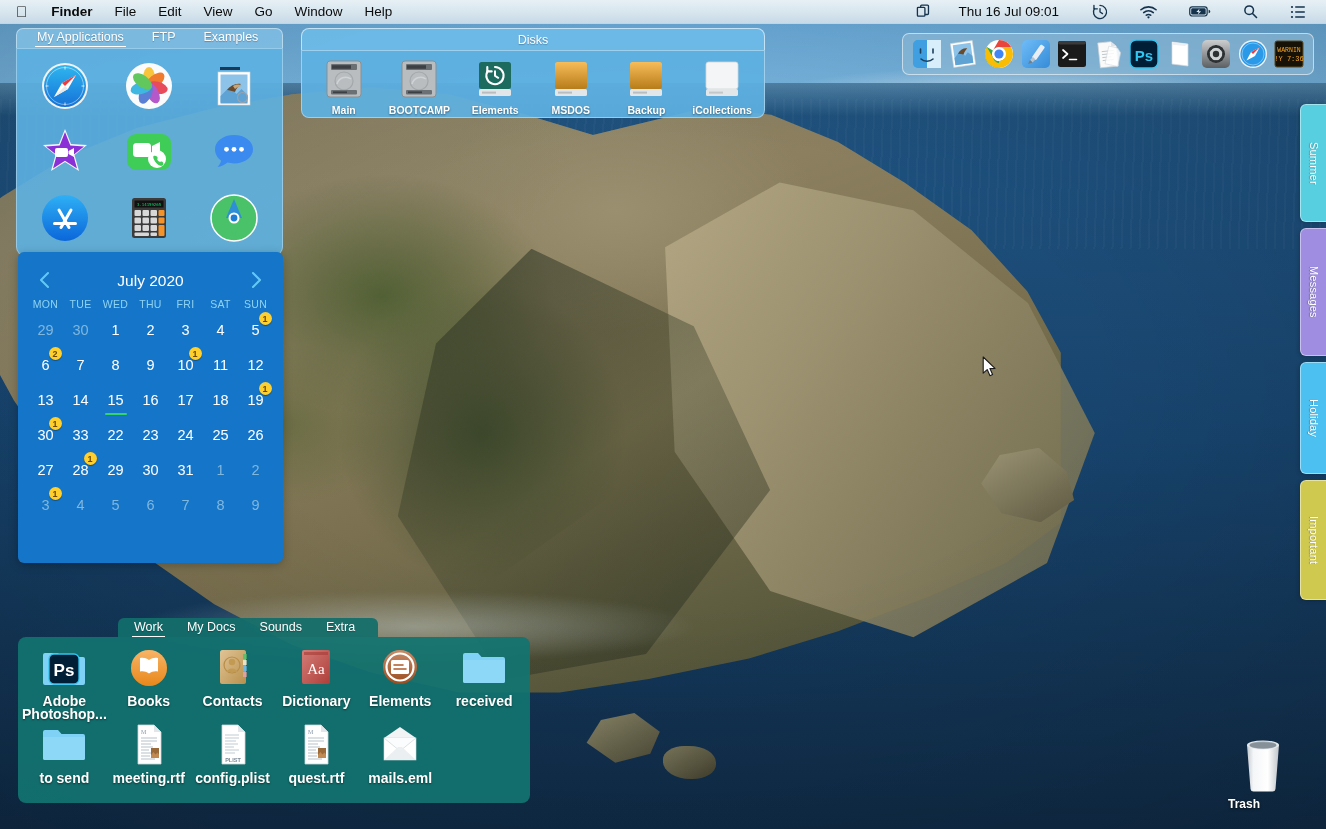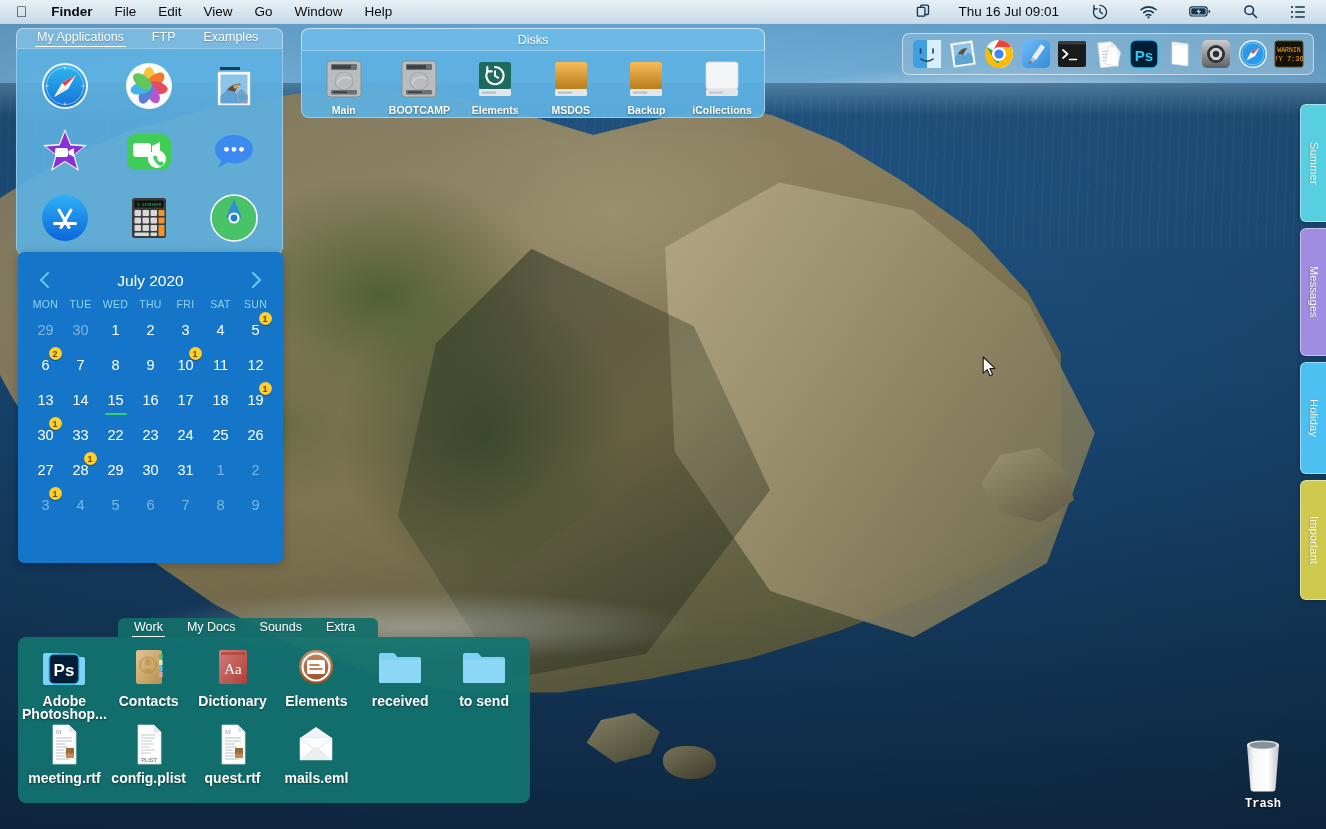--- a/index.html
+++ b/index.html
@@ -253,21 +253,21 @@
     border: 1px solid rgba(255,255,255,.45); border-right: none;
     box-shadow: -1px 1px 4px rgba(0,0,0,.2);
   }
   .side-tab span {
     writing-mode: vertical-rl; font-size: 11px; color: #fff; font-weight: 500;
     letter-spacing: .2px; padding: 6px 0;
     text-shadow: 0 1px 1px rgba(0,0,0,.25);
   }
 
   
-  #trash { position: absolute; left: 1228px; top: 736px; width: 70px; text-align: center; z-index: 15; font-family: Liberation Mono, monospace; }
+  #trash { position: absolute; left: 1228px; top: 736px; width: 70px; z-index: 15; }
   #trash-ico { width: 54px; height: 58px; margin: 0 auto; position: relative; }
   #trash-label { font-size: 12px; color: #fff; font-weight: bold; margin-top: 3px;
                  text-shadow: 0 1px 3px rgba(0,0,0,.7); }
 
   
   #cursor { position: absolute; left: 982px; top: 356px; z-index: 60; pointer-events: none; }
 </style>
 </head>
 <body>
 
@@ -916,20 +916,37 @@
             <path d="M5 8h13l3.5 4H43a2 2 0 0 1 2 2v24a2 2 0 0 1-2 2H5a2 2 0 0 1-2-2V10a2 2 0 0 1 2-2z" fill="#7fd2f5"></path>
             <rect x="9" y="9" width="30" height="30" rx="5" fill="#001e36"></rect>
             <rect x="9" y="9" width="30" height="30" rx="5" fill="none" stroke="#31c5f0" stroke-width="1.3"></rect>
             <text x="24" y="31" text-anchor="middle" font-family="Liberation Sans, sans-serif" font-size="17" font-weight="bold" fill="#ffffff">Ps</text>
           </svg>
         </div>
         <div class="file-label">Adobe Photoshop...</div>
       </div>
 
 
+      <div class="file-cell">
+        <div class="file-ico">
+          <svg width="48" height="46" viewBox="0 0 48 46">
+            <circle cx="24" cy="23" r="18" fill="#f59425"></circle>
+            <circle cx="24" cy="23" r="18" fill="url(#bg1)" opacity=".3"></circle>
+            <defs>
+                <linearGradient id="bg1" x1="0" y1="0" x2="0" y2="1">
+                  <stop offset="0" stop-color="#ffffff"></stop>
+                  <stop offset="1" stop-color="#c96a00"></stop>
+                </linearGradient>
+              </defs>
+            <path d="M24 15c-3-2.2-6-2.6-9-2v13.5c3-.6 6-.2 9 2z" fill="#ffffff"></path>
+            <path d="M24 15c3-2.2 6-2.6 9-2v13.5c-3-.6-6-.2-9 2z" fill="#ffffff"></path>
+          </svg>
+        </div>
+        <div class="file-label">Books</div>
+      </div>
 
       <div class="file-cell">
         <div class="file-ico">
           <svg width="48" height="46" viewBox="0 0 48 46">
             <rect x="11" y="5" width="26" height="34" rx="2.5" fill="#d0a45e"></rect>
             <rect x="11" y="5" width="26" height="34" rx="2.5" fill="url(#cg)" opacity=".35"></rect>
             <defs>
                 <linearGradient id="cg" x1="0" y1="0" x2="1" y2="1">
                   <stop offset="0" stop-color="#ffffff"></stop>
                   <stop offset="1" stop-color="#8a6a2a"></stop>

